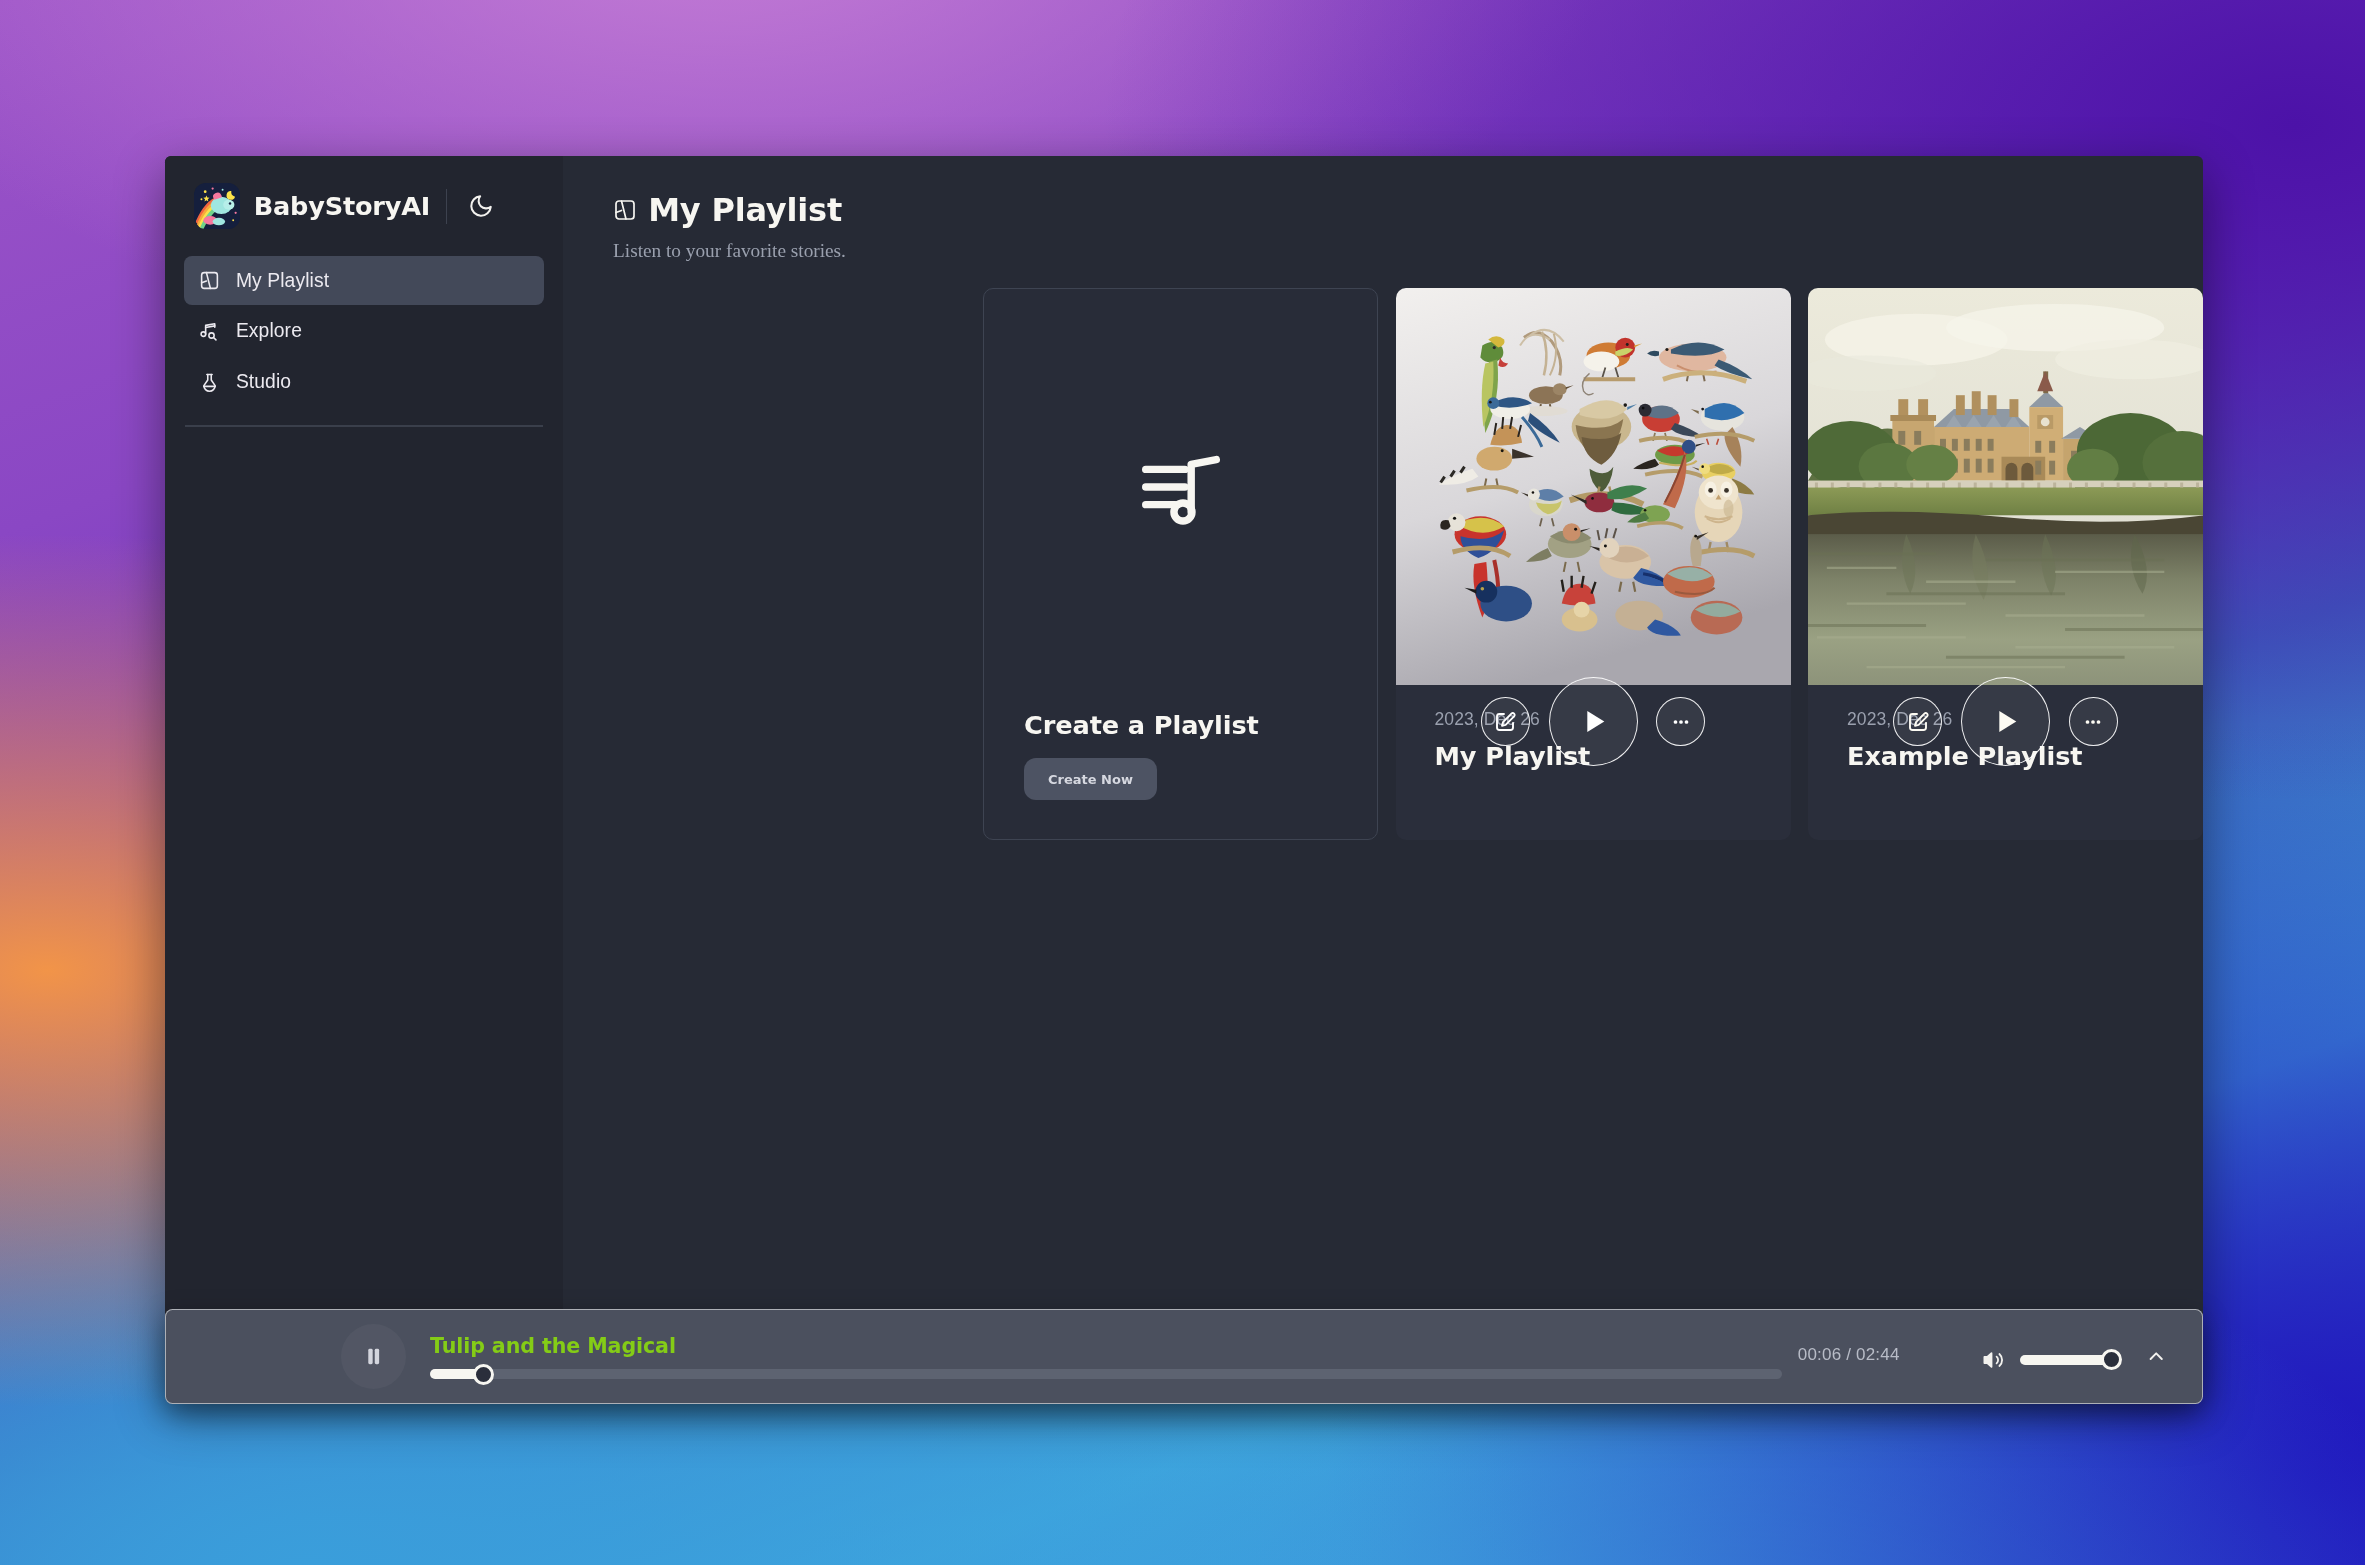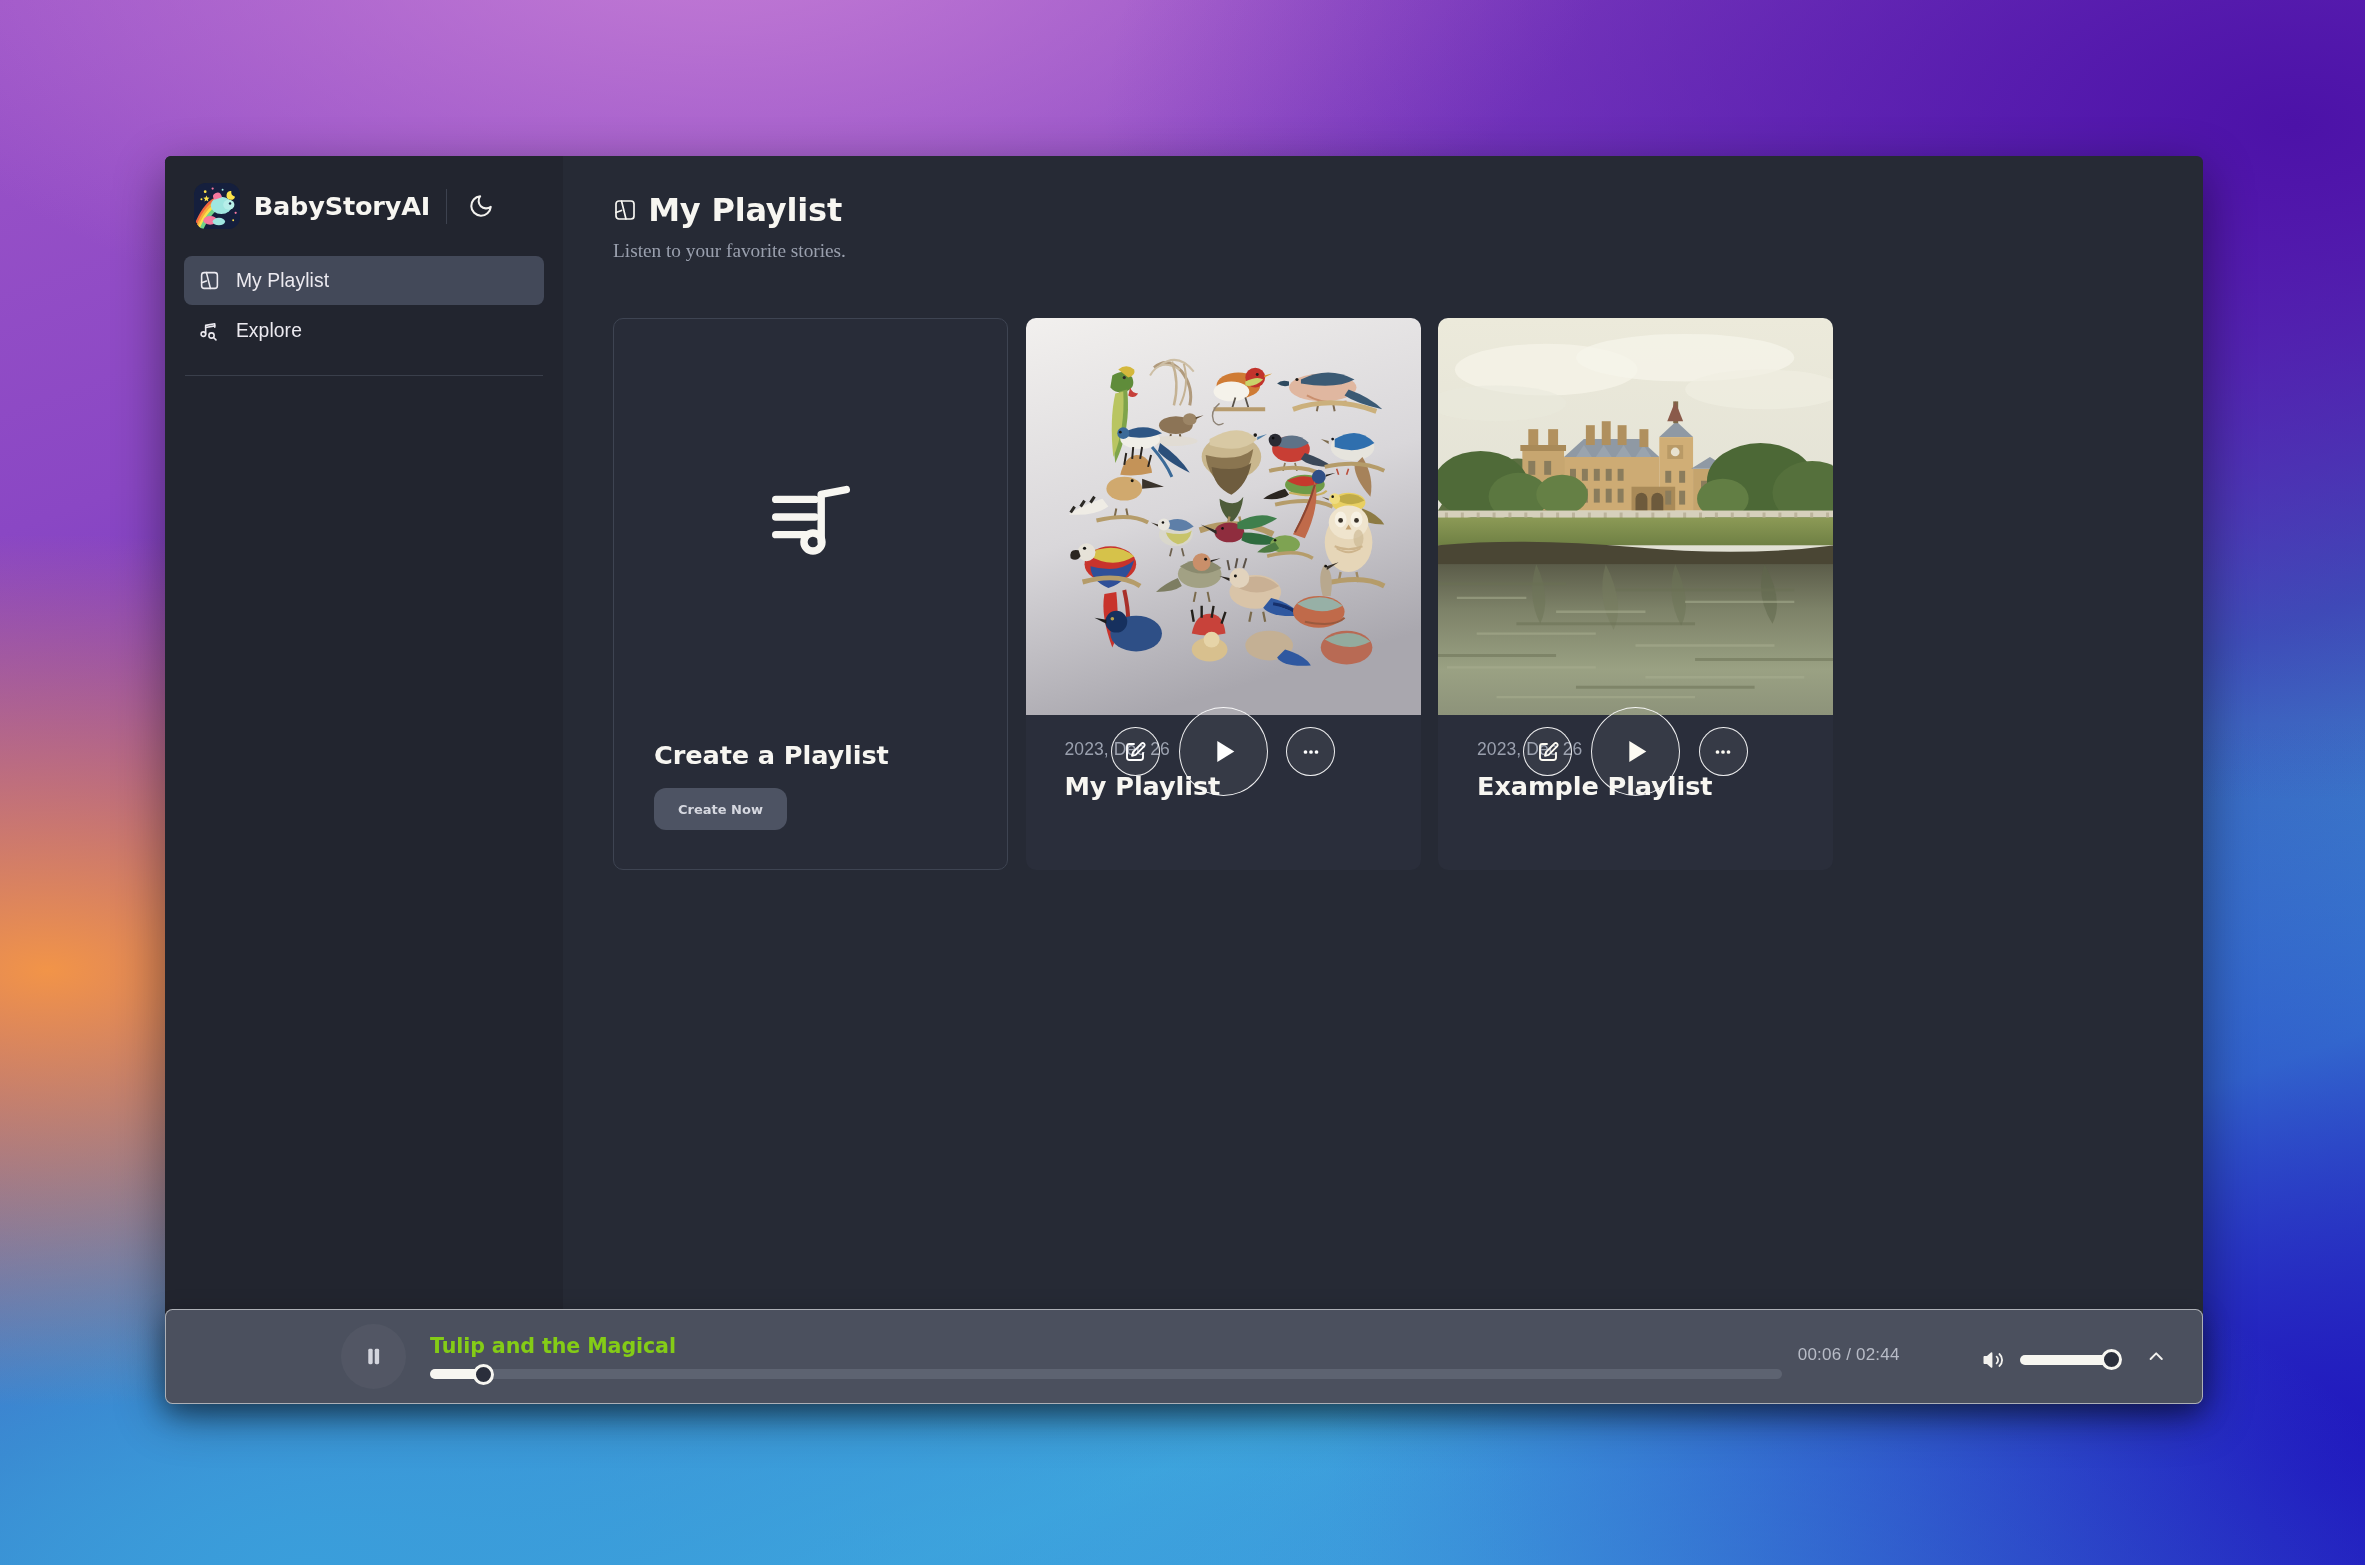--- a/index.html
+++ b/index.html
@@ -136,21 +136,22 @@
     margin-top: 11.2px;
     font-size: 19.3px;
     color: #9aa0ae;
     font-family: Liberation Serif, serif;
   }
 
   
   .cards {
     display: flex;
     gap: 17.5px;
-    margin-top: 56px;
+    margin-top: 26px;
+    justify-content: flex-end;
   }
   .card {
     width: 395px;
     height: 552px;
     border-radius: 10px;
     overflow: hidden;
     position: relative;
     flex-shrink: 0;
   }
 
@@ -393,20 +394,30 @@
               <circle cx="5" cy="15" r="2.6"></circle>
               <path d="M7.6 15 V5 L18 3.2 V7"></path>
               <path d="M7.6 7.4 L18 5.6"></path>
               <circle cx="14.3" cy="16.6" r="3"></circle>
               <path d="M16.6 18.9 L19.4 21.6"></path>
             </svg>
           </span>
           <span class="nav-label">Explore</span>
         </div>
 
+        <div class="nav-item">
+          <span class="nav-icon">
+            <svg width="21" height="21" viewBox="0 0 24 24" fill="none" stroke="#eceaf0" stroke-width="1.8" stroke-linecap="round" stroke-linejoin="round">
+              <path d="M9 2.8 h6"></path>
+              <path d="M10 3 v6.2 L5.6 15.6 a5.2 5.2 0 1 0 12.8 0 L14 9.2 V3"></path>
+              <path d="M5.4 16.4 h13.2"></path>
+            </svg>
+          </span>
+          <span class="nav-label">Studio</span>
+        </div>
       </div>
 
       <div class="nav-divider"></div>
 
     </div>
 
     <div id="main">
 
       <div class="page-title-row">
         <span style="display:flex;align-items:center;">

